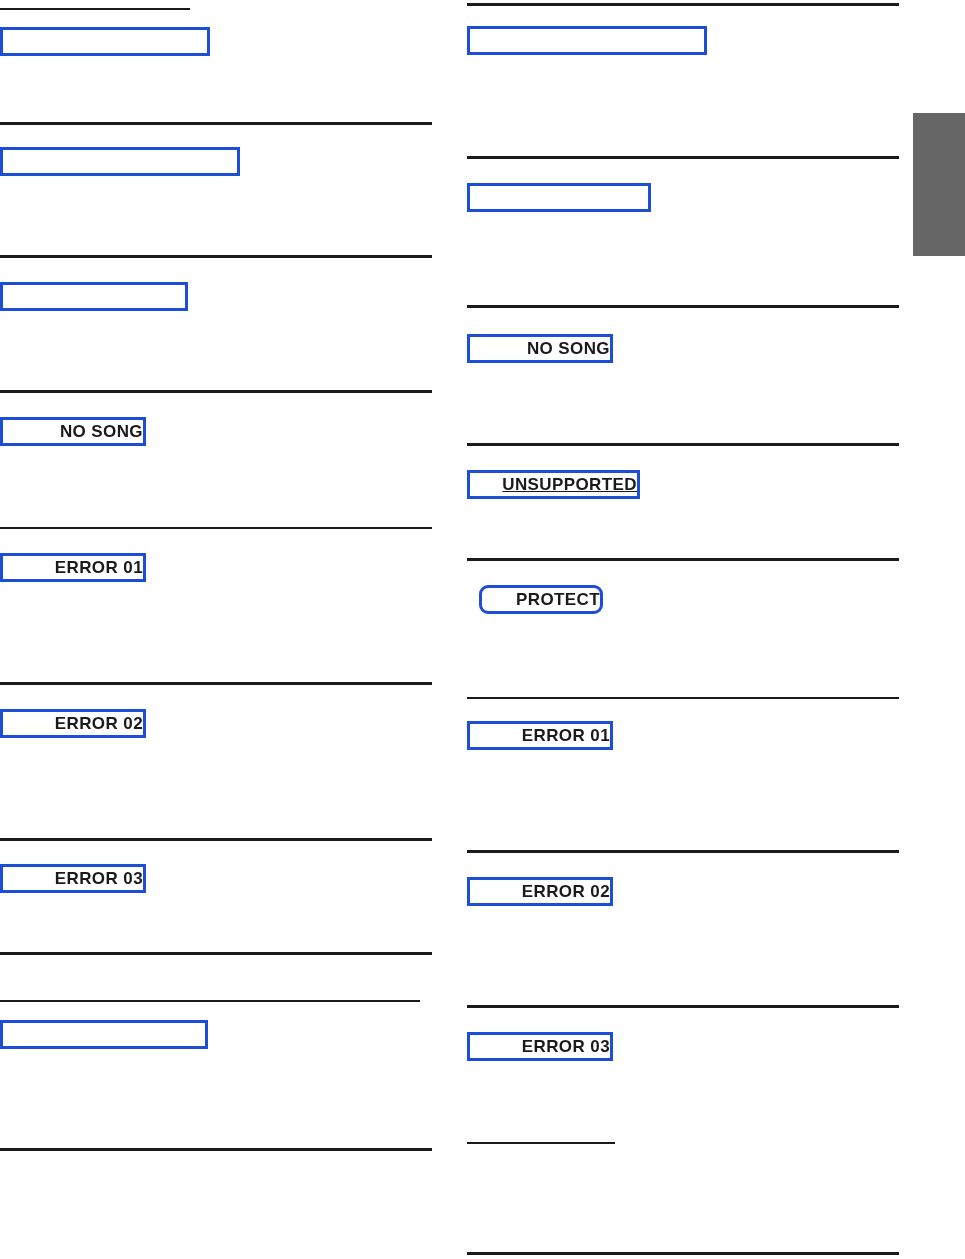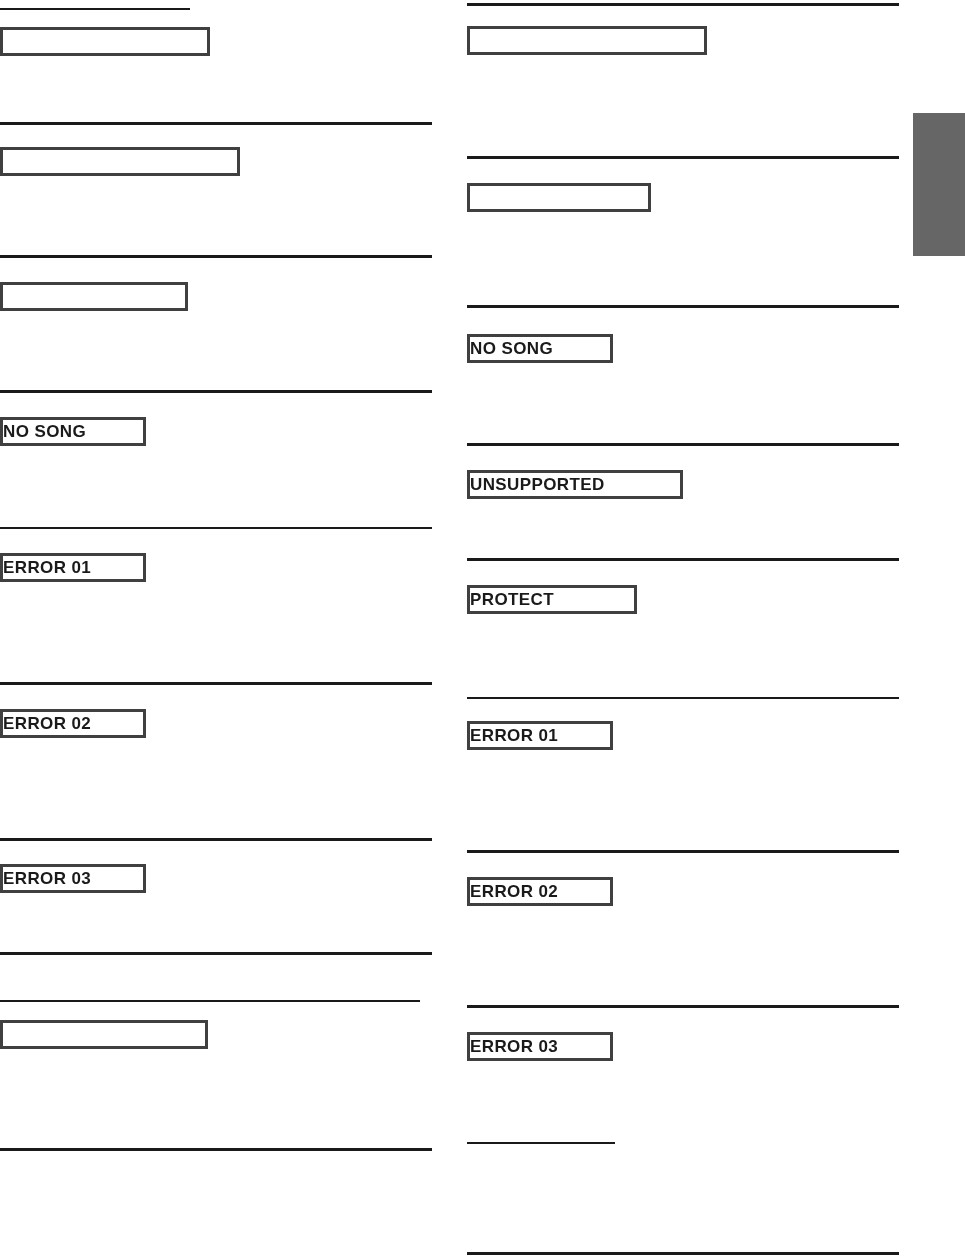--- a/index.html
+++ b/index.html
@@ -50,25 +50,25 @@
     position: absolute;
     left: 0;
     background: #1a1a1a;
   }
   .rule.thick { height: 3px; }
   .rule.thin  { height: 1.5px; }
 
   
   .msg-box {
     position: absolute;
-    border: 3px solid #404040;
+    border: 3px solid #1d4ed8;
     background: #ffffff;
     display: flex;
     align-items: center;
-    justify-content: flex-start;
+    justify-content: flex-end;
     height: 29px;
   }
   .msg-box .msg-text {
     font-family: "Liberation Sans", sans-serif;
     font-weight: bold;
     font-size: 17px;
     letter-spacing: 0.4px;
     color: #1a1a1a;
     white-space: nowrap;
     line-height: 1;
@@ -113,25 +113,25 @@
   <div class="column right" id="col-right">
       <div class="rule thick" style="top: 3px; width: 432px;"></div>
       <div class="msg-box blank" style="top: 26px; left: 0px; width: 240px;"></div>
       <div class="rule thick" style="top: 156px; width: 432px;"></div>
       <div class="msg-box blank" style="top: 183px; left: 0px; width: 184px;"></div>
       <div class="rule thick" style="top: 305px; width: 432px;"></div>
       <div class="msg-box" style="top: 334px; left: 0px; width: 146px;">
         <span class="msg-text">NO SONG</span>
       </div>
       <div class="rule thick" style="top: 443px; width: 432px;"></div>
-      <div class="msg-box" style="top: 470px; left: 0px; width: 216px;">
+      <div class="msg-box" style="top: 470px; left: 0px; width: 173px; text-decoration: underline;">
         <span class="msg-text">UNSUPPORTED</span>
       </div>
       <div class="rule thick" style="top: 558px; width: 432px;"></div>
-      <div class="msg-box" style="top: 585px; left: 0px; width: 170px;">
+      <div class="msg-box" style="top: 585px; left: 12px; width: 124px; border-radius: 9px;">
         <span class="msg-text">PROTECT</span>
       </div>
       <div class="rule thin" style="top: 697px; width: 432px;"></div>
       <div class="msg-box" style="top: 721px; left: 0px; width: 146px;">
         <span class="msg-text">ERROR 01</span>
       </div>
       <div class="rule thick" style="top: 850px; width: 432px;"></div>
       <div class="msg-box" style="top: 877px; left: 0px; width: 146px;">
         <span class="msg-text">ERROR 02</span>
       </div>

